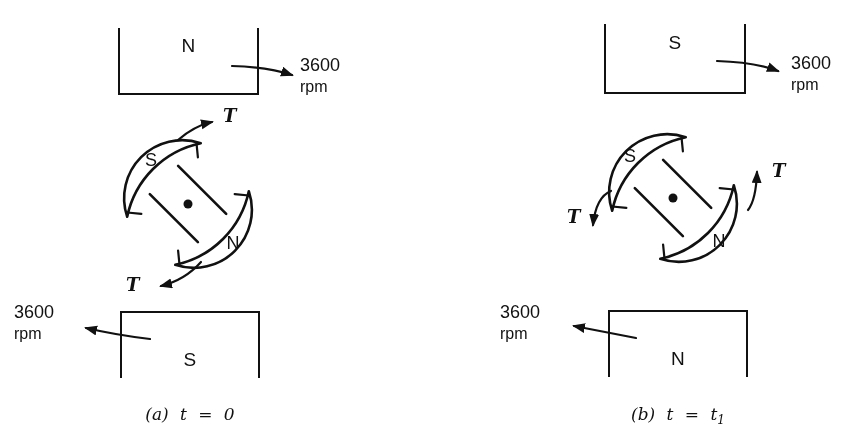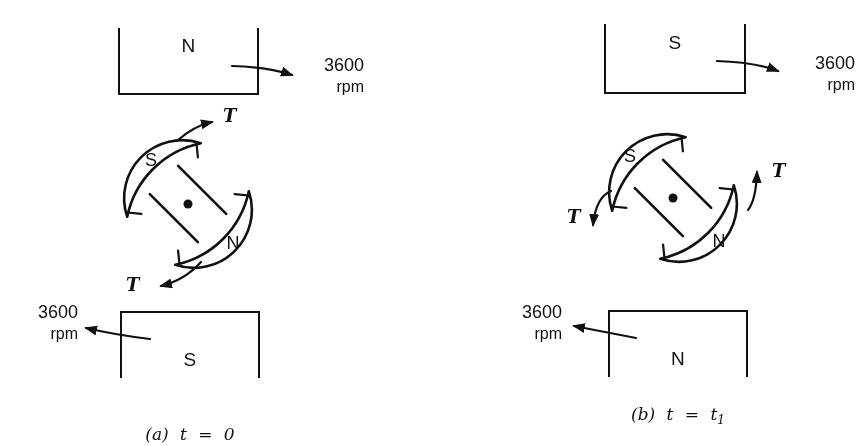--- a/index.html
+++ b/index.html
@@ -19,21 +19,21 @@
   .stator-bottom {
     border-left:2.6px solid var(--ink);
     border-right:2.6px solid var(--ink);
     border-top:2.6px solid var(--ink);
   }
   .pole-letter {
     position:absolute; left:0; right:0; text-align:center;
     font-size:19px; letter-spacing:0.5px;
   }
   .rotor-pole-letter { font-size:18px; text-align:center; width:18px; }
-  .speed-label { text-align:right; line-height:21px; font-size:18px; }
+  .speed-label { text-align:left; line-height:21px; font-size:18px; }
   .speed-label .unit-line { font-size:16px; }
   .torque-label {
     font-family:"DejaVu Serif", serif; font-style:italic; font-weight:600;
     font-size:18px;
   }
   .caption {
     font-family:"DejaVu Serif", serif; font-style:italic;
     font-size:17px; text-align:center; word-spacing:0.35em;
   }
   .caption sub { font-size:12px; }
@@ -102,21 +102,21 @@
     </div>
 
     <svg class="abs" style="left:76px;top:320px;" width="78" height="26" viewBox="0 0 78 26">
       <path class="arrow-path" d="M74,19 Q40,15 10,8" marker-end="url(#ah)"></path>
     </svg>
     <div class="abs speed-label" style="left:14px;top:302px;width:64px;">
       <div>3600</div>
       <div class="unit-line">rpm</div>
     </div>
 
-    <div class="abs caption" style="left:115px;top:404px;width:150px;margin-top:20px;">
+    <div class="abs caption" style="left:115px;top:404px;width:150px;">
       <span>(a) t = 0</span><sub></sub>
     </div>
   </div>
 
   <div class="abs" style="left:0;top:0;width:863px;height:446px;">
 
     <div class="abs stator-top" style="left:604px;top:24px;width:138px;height:68px;">
       <span class="pole-letter" style="top:8px;">S</span>
     </div>
 

